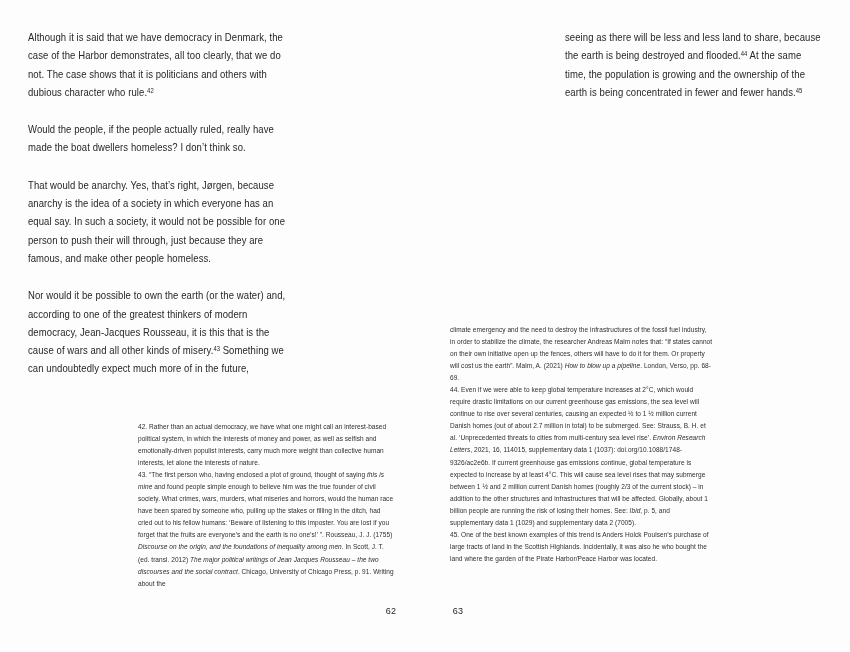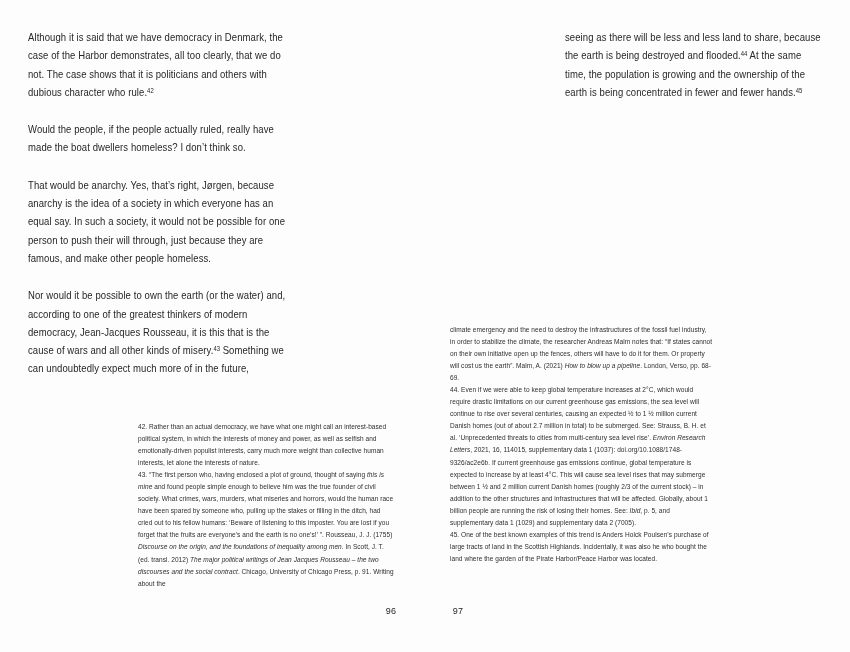--- a/index.html
+++ b/index.html
@@ -56,15 +56,15 @@
     <p><span class="run">42.  Rather than an actual democracy, we have what one might call an interest-based political system, in which the interests of money and power, as well as selfish and emotionally-driven populist interests, carry much more weight than collective human interests, let alone the interests of nature.</span></p>
     <p><span class="run">43. “The first person who, having enclosed a plot of ground, thought of saying </span><span class="it">this is mine</span><span class="run"> and found people simple enough to believe him was the true founder of civil society. What crimes, wars, murders, what miseries and horrors, would the human race have been spared by someone who, pulling up the stakes or filling in the ditch, had cried out to his fellow humans: ‘Beware of listening to this imposter. You are lost if you forget that the fruits are everyone’s and the earth is no one’s!’ ”. Rousseau, J. J. (1755) </span><span class="it">Discourse on the origin, and the foundations of inequality among men</span><span class="run">. In Scott, J. T. (ed. transl. 2012) </span><span class="it">The major political writings of Jean Jacques Rousseau – the two discourses and the social contract</span><span class="run">. Chicago, University of Chicago Press, p. 91. Writing about the</span></p>
   </div>
 
 <div class="abs fn-col squeeze" style="left:450px; top:324px; width:309px;">
     <p><span class="run">climate emergency and the need to destroy the infrastructures of the fossil fuel industry, in order to stabilize the climate, the researcher Andreas Malm notes that: “If states cannot on their own initiative open up the fences, others will have to do it for them. Or property will cost us the earth”. Malm, A. (2021) </span><span class="it">How to blow up a pipeline</span><span class="run">. London, Verso, pp. 68-69.</span></p>
     <p><span class="run">44. Even if we were able to keep global temperature increases at 2°C, which would require drastic limitations on our current greenhouse gas emissions, the sea level will continue to rise over several centuries, causing an expected ½ to 1 ½ million current Danish homes (out of about 2.7 million in total) to be submerged. See: Strauss, B. H. et al. ‘Unprecedented threats to cities from multi-century sea level rise’. </span><span class="it">Environ Research Letters</span><span class="run">, 2021, 16, 114015, supplementary data 1 (1037): doi.org/10.1088/1748-9326/ac2e6b. If current greenhouse gas emissions continue, global temperature is expected to increase by at least 4°C. This will cause sea level rises that may submerge between 1 ½ and 2 million current Danish homes (roughly 2/3 of the current stock) – in addition to the other structures and infrastructures that will be affected. Globally, about 1 billion people are running the risk of losing their homes. See: </span><span class="it">Ibid</span><span class="run">, p. 5, and supplementary data 1 (1029) and supplementary data 2 (7005).</span></p>
     <p><span class="run">45. One of the best known examples of this trend is Anders Holck Poulsen’s purchase of large tracts of land in the Scottish Highlands. Incidentally, it was also he who bought the land where the garden of the Pirate Harbor/Peace Harbor was located.</span></p>
   </div>
 
-<div class="abs page-num" style="left:382px; top:606px; width:18px;">96</div>
+<div class="abs page-num" style="left:382px; top:606px; width:18px;">62</div>
 
-<div class="abs page-num" style="left:449px; top:606px; width:18px;">97</div>
+<div class="abs page-num" style="left:449px; top:606px; width:18px;">63</div>
 
 </body></html>

